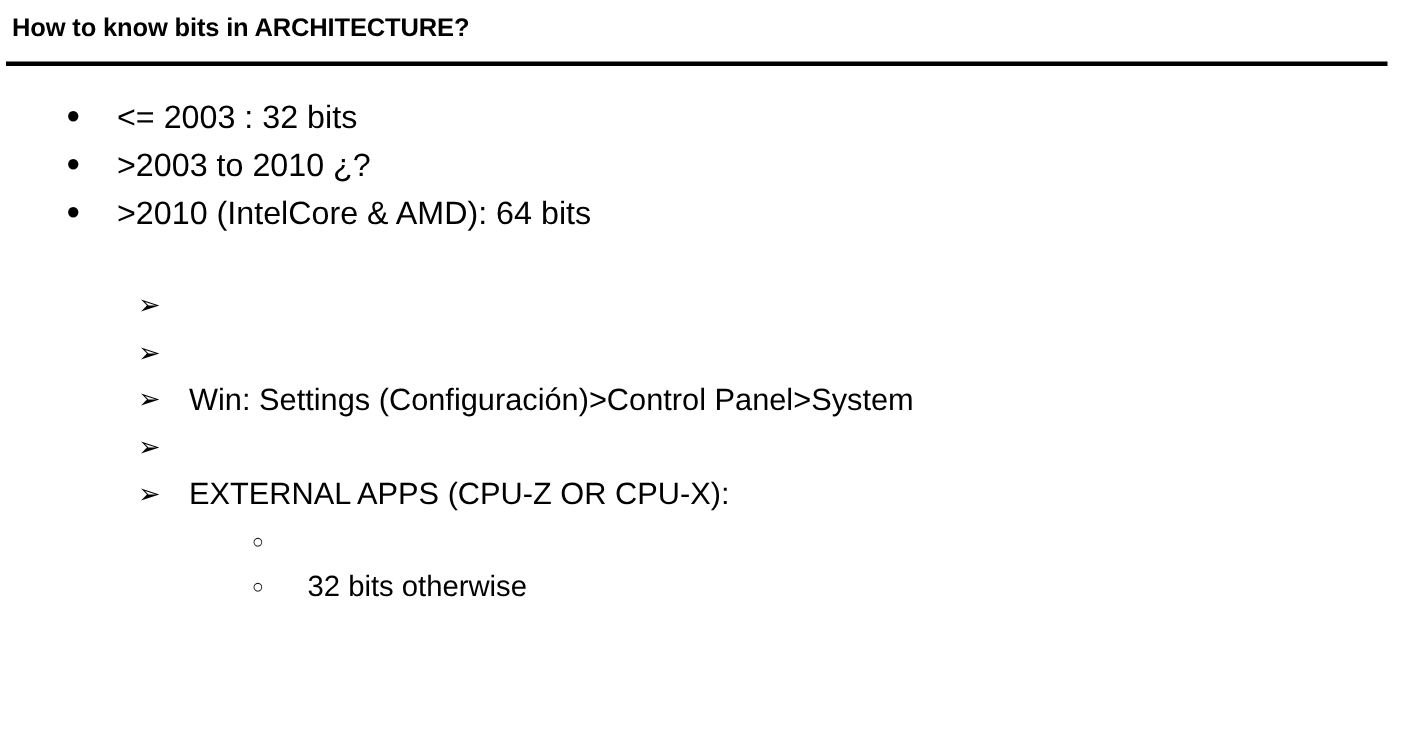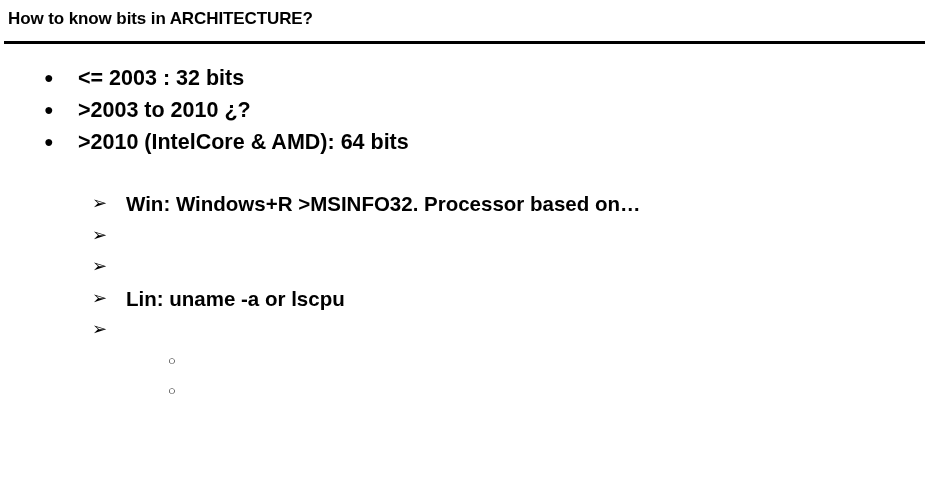--- a/index.html
+++ b/index.html
@@ -102,21 +102,20 @@
   .lvl3 .marker {
     width: 37px;
     flex: 0 0 37px;
     font-size: 13px;
     line-height: 30px;
   }
 
   .text {
     flex: 1 1 auto;
     white-space: pre-wrap;
-    font-weight: bold;
   }
   .lvl3 .text {
     max-width: 600px;
   }
 </style>
 </head>
 <body>
 
 <div class="slide">
 
@@ -139,42 +138,43 @@
 
     <div class="li lvl1">
       <span class="marker">●</span>
       <span class="text">&gt;2010 (IntelCore &amp; AMD): 64 bits</span>
     </div>
 
     <div class="spacer"></div>
 
     <div class="li lvl2">
       <span class="marker">➢</span>
-      <span class="text">Win: Windows+R &gt;MSINFO32. Processor based on…</span>
     </div>
 
     <div class="li lvl2">
       <span class="marker">➢</span>
     </div>
 
     <div class="li lvl2">
       <span class="marker">➢</span>
+      <span class="text">Win: Settings (Configuración)&gt;Control Panel&gt;System</span>
     </div>
 
     <div class="li lvl2">
       <span class="marker">➢</span>
-      <span class="text">Lin: uname -a or lscpu</span>
     </div>
 
     <div class="li lvl2">
       <span class="marker">➢</span>
+      <span class="text">EXTERNAL APPS (CPU-Z OR CPU-X):</span>
     </div>
 
     <div class="li lvl3">
       <span class="marker">○</span>
     </div>
 
     <div class="li lvl3">
       <span class="marker">○</span>
+      <span class="text">32 bits otherwise</span>
     </div>
 
   </div>
 </div>
 
 </body></html>

